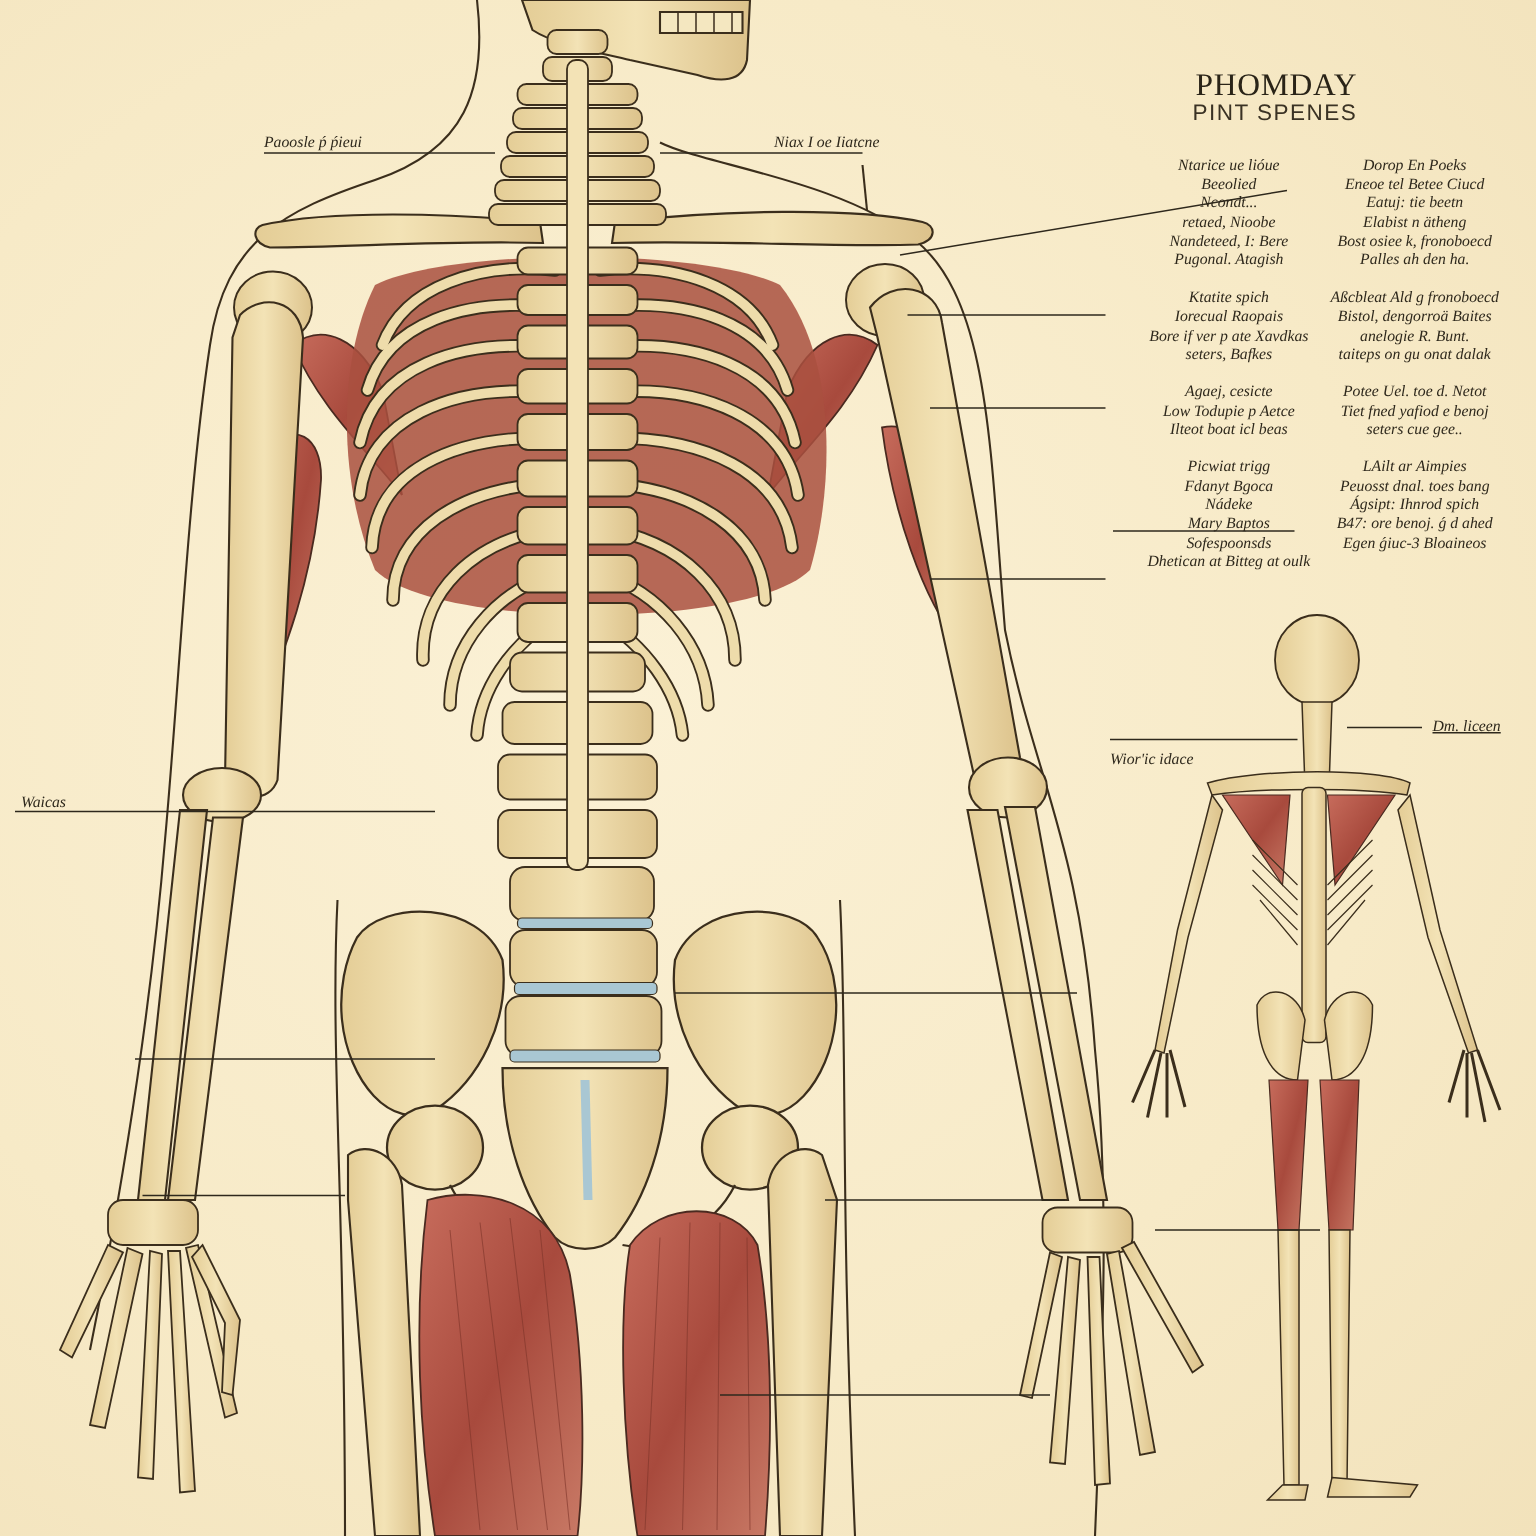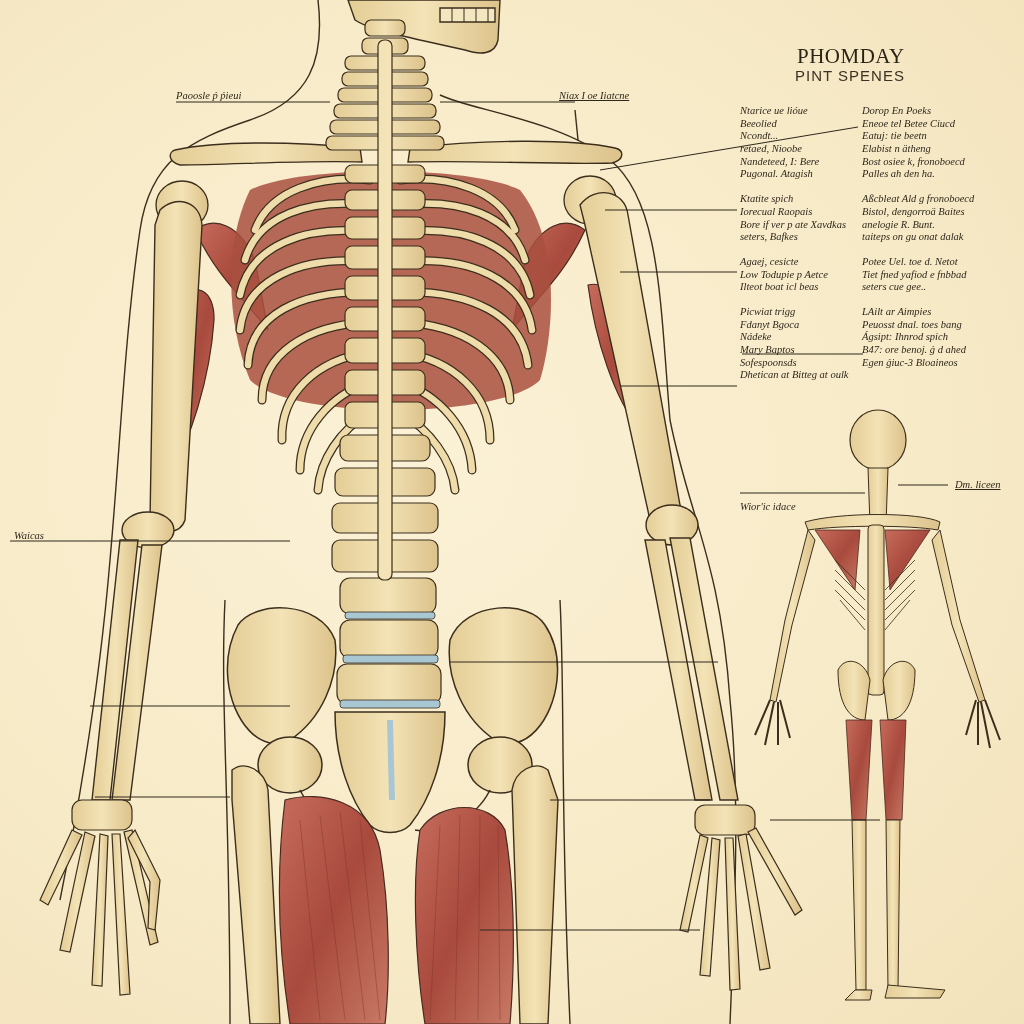--- a/index.html
+++ b/index.html
@@ -3,31 +3,31 @@
   <meta charset="utf-8">
   <style>
     html, body { margin: 0; padding: 0; }
     body {
       width: 1024px; height: 1024px; overflow: hidden;
       background: #f8eccb;
       font-family: "DejaVu Serif", serif;
       position: relative;
     }
     .poster { position: absolute; inset: 0; width: 1024px; height: 1024px;
-      background: radial-gradient(ellipse at 40% 45%, #fbf1d6 0%, #f7eac7 60%, #f2e2bb 100%); }
+      background: radial-gradient(ellipse at 40% 45%, #fbf1d6 0%, #f7eac7 60%, #f2e2bb 100%); text-align: center; }
     svg.art { position: absolute; left: 0; top: 0; }
     .title { position: absolute; left: 797px; top: 44px; font-size: 21px; color: #2a2418;
       letter-spacing: 0.5px; font-family: "Liberation Serif", serif; }
     .subtitle { position: absolute; left: 795px; top: 67px; font-size: 15px; color: #3a3224;
       letter-spacing: 1px; font-family: Liberation Sans, sans-serif; }
     .label { position: absolute; font-size: 10.5px; font-style: italic; color: #2e281c;
       font-family: "Liberation Serif", serif; white-space: nowrap; line-height: 12.7px; }
     .col { position: absolute; font-size: 10.5px; font-style: italic; color: #2e281c;
       font-family: "Liberation Serif", serif; white-space: nowrap; line-height: 12.7px; }
-    .col div { height: 12.7px; }
+    .col div { height: 12.7px; margin-left: 25px; }
     .col .gap { height: 12px; }
   </style>
 </head>
 <body>
 
 <div class="poster">
 
   <svg class="art" width="1024" height="1024" viewBox="0 0 1024 1024">
     <defs>
       <linearGradient id="bone" x1="0" y1="0" x2="1" y2="0">
@@ -263,21 +263,21 @@
       <line x1="550" y1="800" x2="710" y2="800"></line>
       <line x1="770" y1="820" x2="880" y2="820"></line>
       <line x1="480" y1="930" x2="700" y2="930"></line>
     </g>
   </svg>
 
   <div class="title">PHOMDAY</div>
   <div class="subtitle">PINT SPENES</div>
 
   <div class="label" style="left:176px; top:90px;">Paoosle ṕ ṕieui</div>
-  <div class="label" style="left:559px; top:90px;text-decoration:underline;">Niax  I oe Iiatcne</div>
+  <div class="label" style="left:516px; top:90px;">Niax  I oe Iiatcne</div>
   <div class="label" style="left:14px; top:530px;">Waicas</div>
   <div class="label" style="left:740px; top:501px;">Wior'ic  idace</div>
   <div class="label" style="left:955px; top:479px;text-decoration:underline;">Dm. liceen</div>
 
   <div class="col" style="left:740px; top:105px;">
     <div>Ntarice ue lióue</div>
     <div>Beeolied</div>
     <div>Ncondt...</div>
     <div>retaed, Nioobe</div>
     <div>Nandeteed, I: Bere</div>
@@ -307,21 +307,21 @@
     <div>Elabist n ätheng</div>
     <div>Bost osiee k, fronoboecd</div>
     <div>Palles ah den ha.</div>
     <div class="gap"></div>
     <div>Aßcbleat Ald g fronoboecd</div>
     <div>Bistol, dengorroä Baites</div>
     <div>anelogie R. Bunt.</div>
     <div>taiteps on gu onat dalak</div>
     <div class="gap"></div>
     <div>Potee Uel. toe d. Netot</div>
-    <div>Tiet fned yafiod e fnbbad</div>
+    <div>Tiet fned yafiod e benoj</div>
     <div>seters cue gee..</div>
     <div class="gap"></div>
     <div>LAilt ar Aimpies</div>
     <div>Peuosst dnal. toes bang</div>
     <div>Ágsipt: Ihnrod spich</div>
     <div>B47: ore benoj. ǵ d ahed</div>
     <div>Egen ǵiuc-3 Bloaineos</div>
   </div>
 </div>
 

